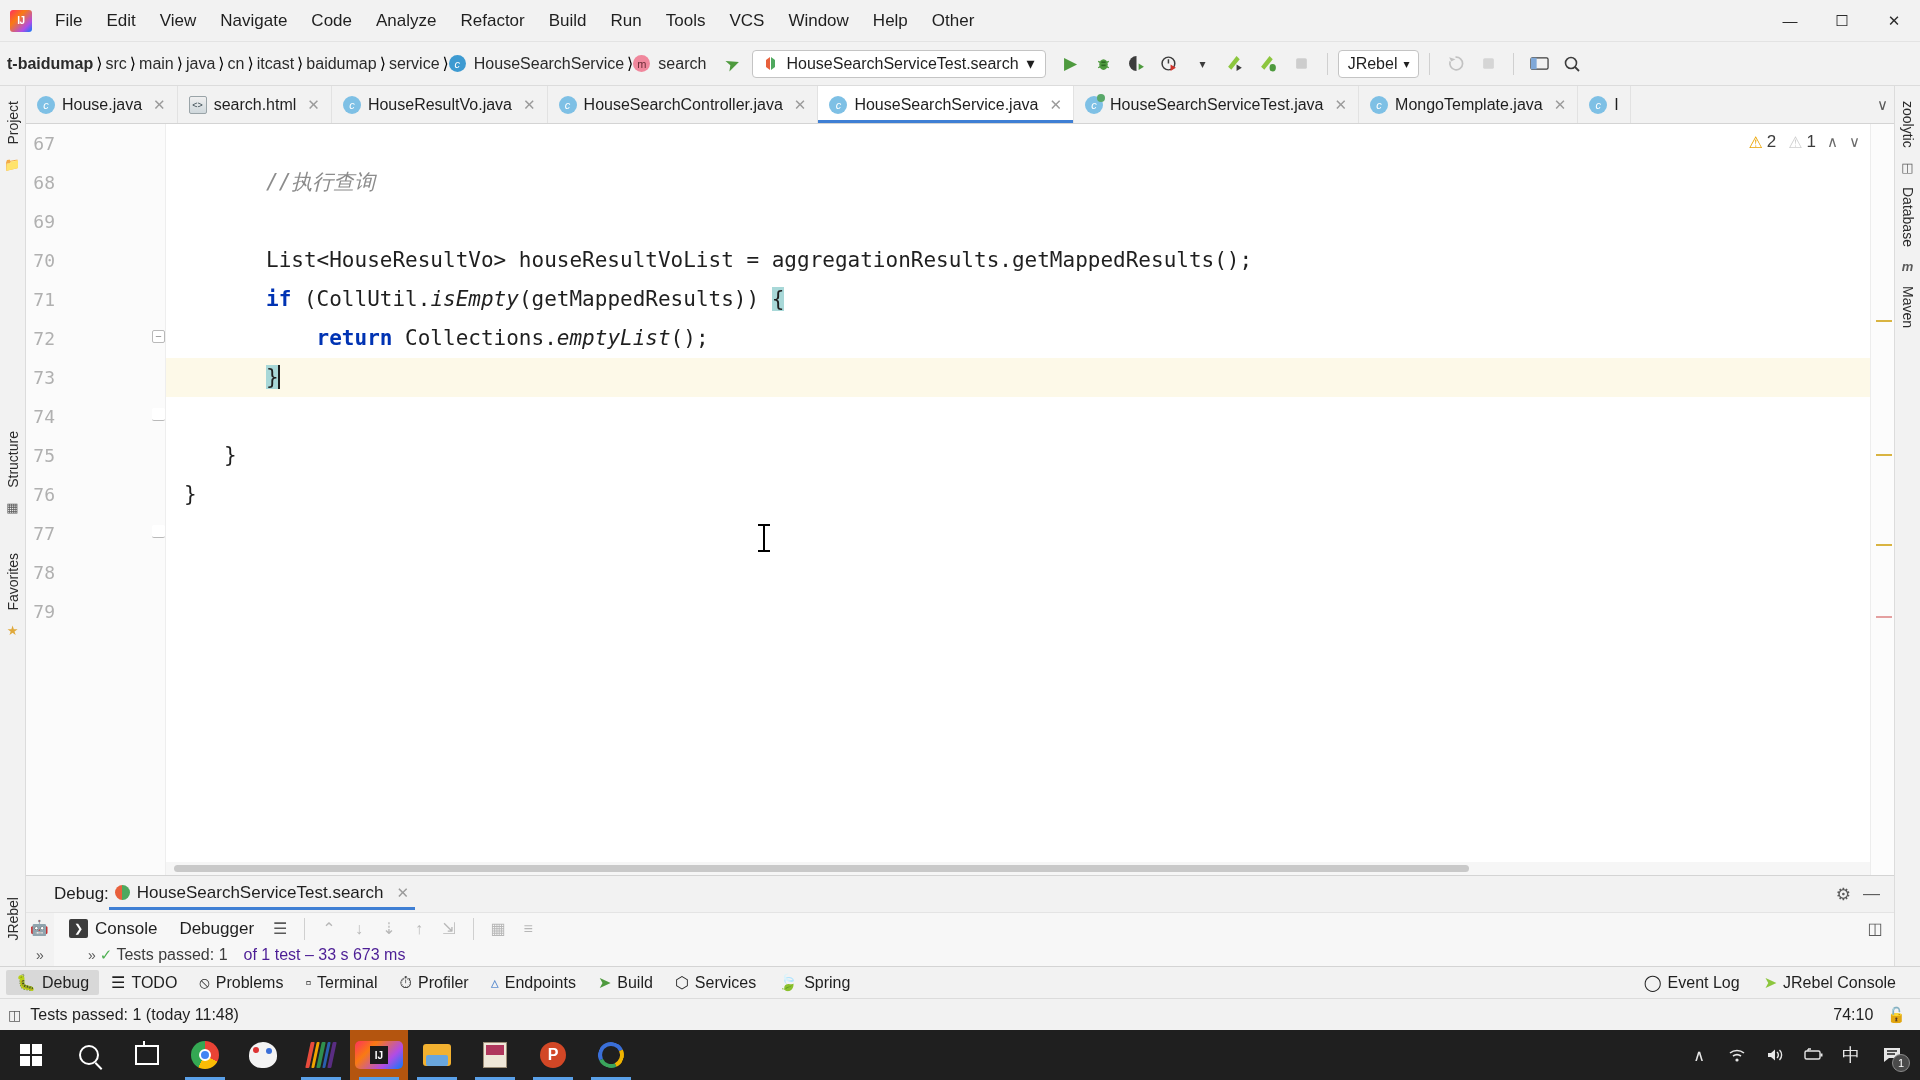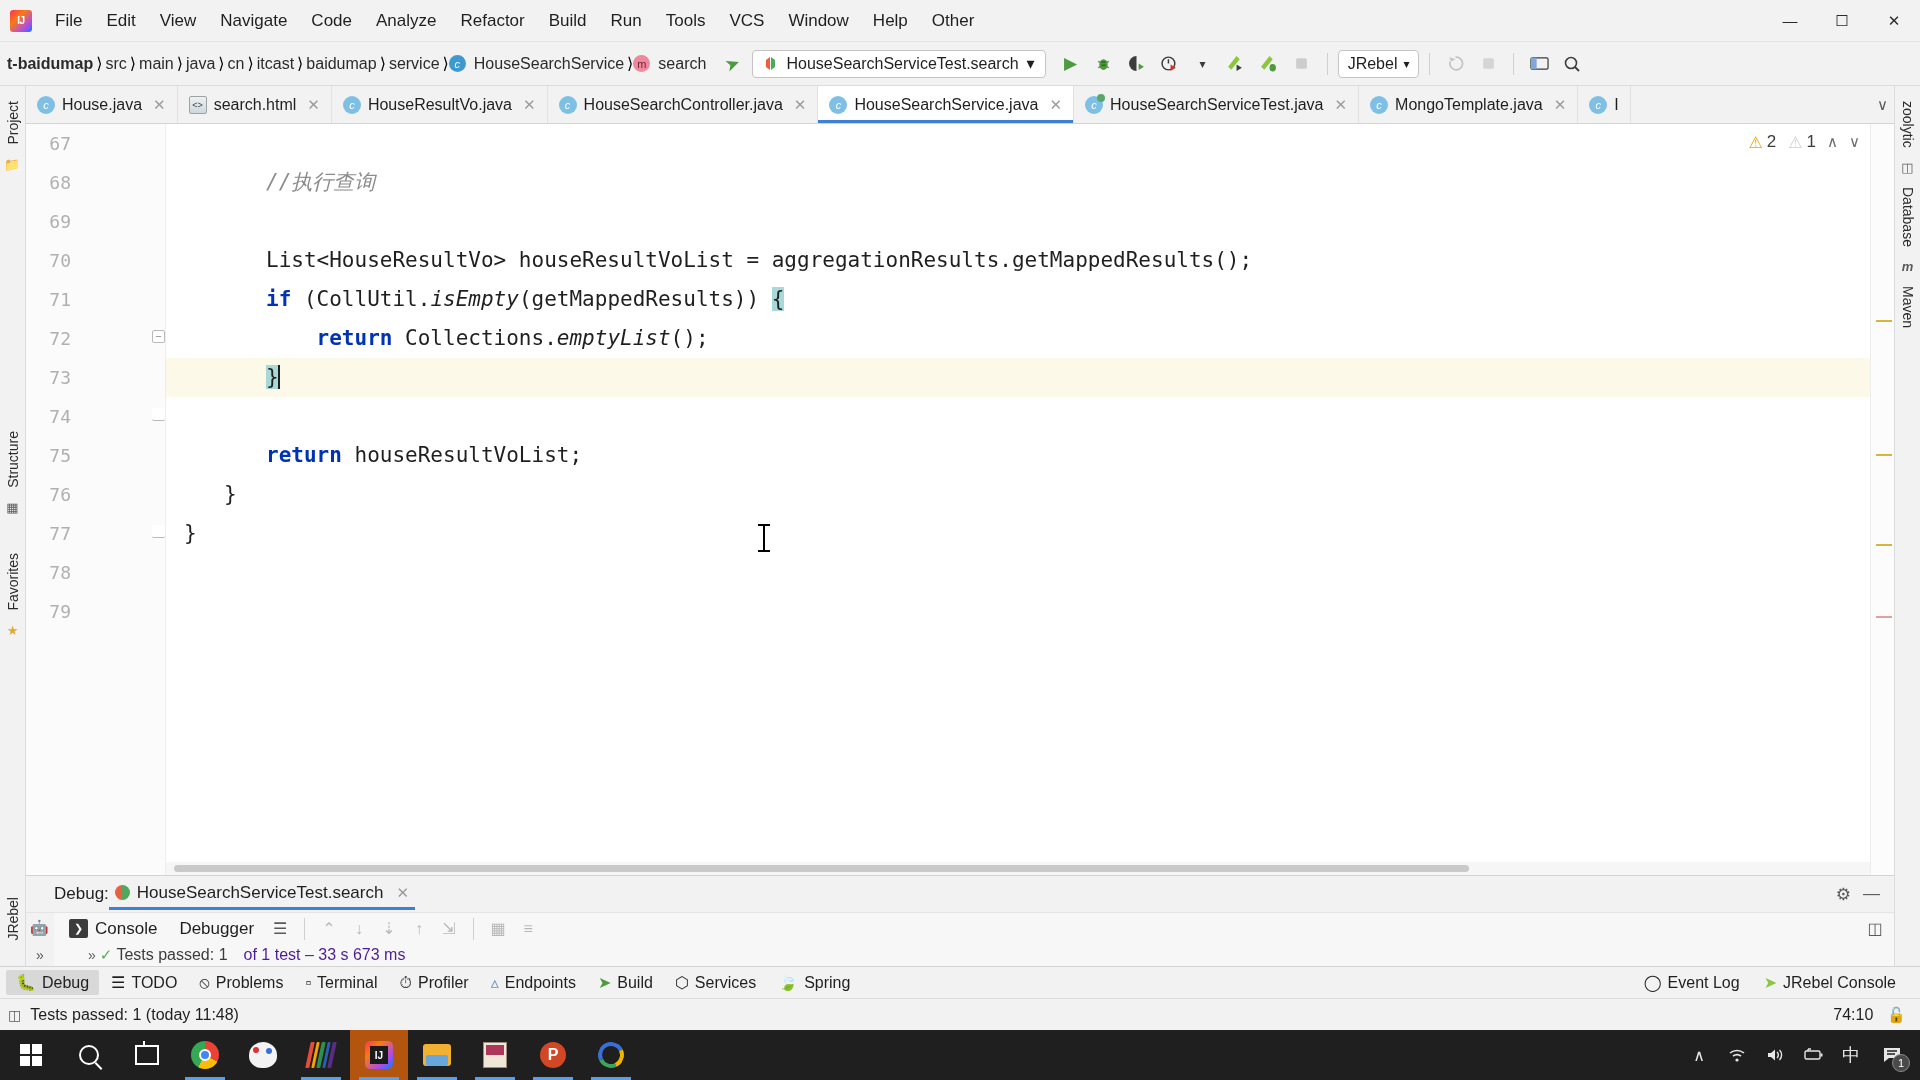--- a/index.html
+++ b/index.html
@@ -138,21 +138,21 @@
   
   .editor-area { flex: 1; display: flex; min-height: 0; position: relative; background: #fff; }
   .gutter {
     width: 140px; flex: none; background: #fbfbfb; position: relative;
     border-right: 1px solid #eeeeee;
   }
   .code-pane { flex: 1; position: relative; overflow: hidden; background: #fff; }
 
   .line-row { height: 39px; position: relative; }
   .lnum {
-    position: absolute; right: 94px; top: 0; height: 39px; line-height: 39px;
+    position: absolute; right: 110px; top: 0; height: 39px; line-height: 39px;
     font-family: "DejaVu Sans Mono", monospace; font-size: 18px; color: #b0b0b0;
   }
   .fold {
     position: absolute; left: 126px; top: 11px; width: 13px; height: 13px;
     border: 1px solid #b9b9b9; border-radius: 2px; color: #8a8a8a;
     font-size: 11px; line-height: 11px; text-align: center; background: #fff;
   }
   .fold.line-end { border-top: none; border-left: none; border-right: none; }
   .bulb {
     position: absolute; left: 155px; top: 9px; width: 20px; height: 20px;
@@ -284,21 +284,21 @@
   .g-win i { background: #fff; display:block; }
   .g-chrome { width: 28px; height: 28px; border-radius: 50%;
     background: conic-gradient(#ea4335 0 33%, #fbbc05 33% 58%, #34a853 58% 100%);
     display:flex;align-items:center;justify-content:center;}
   .g-chrome i { width: 12px; height: 12px; border-radius: 50%; background: #4285f4; border: 2px solid #fff;}
   .g-paint { width: 28px; height: 26px; border-radius: 50% 50% 45% 45%; background: #f3f3f3; position: relative; }
   .g-paint::after { content:""; position:absolute; left:4px; top:5px; width:6px;height:6px;border-radius:50%;background:#d33;}
   .g-paint::before { content:""; position:absolute; right:5px; top:6px; width:6px;height:6px;border-radius:50%;background:#3a6fd8;}
   .g-stripes { width: 26px; height: 26px; display:flex; gap:2px; transform: skewX(-12deg); }
   .g-stripes i { width: 4px; border-radius: 1px; }
-  .g-ij { width: 28px; height: 28px; border-radius: 5px;
+  .g-ij { width: 48px; height: 28px; border-radius: 5px;
     background: linear-gradient(135deg,#fe315d 0%, #f97a12 30%, #b04ce6 70%, #087cfa 100%);
     display:flex;align-items:center;justify-content:center;}
   .g-ij i { width: 18px; height: 18px; background: #1b1b1b; color:#fff; font-size:10px; font-weight:bold;
     display:flex;align-items:center;justify-content:center; font-style: normal;}
   .g-folder { width: 28px; height: 22px; background: #f2b130; border-radius: 3px; position: relative; }
   .g-folder::before { content:""; position:absolute; left:3px; bottom:0; width:22px;height:11px;background:#69a6dd;border-radius:2px;}
   .g-note { width: 24px; height: 26px; background: #efe7d8; border: 1px solid #9c8e78; position: relative;}
   .g-note::before{content:"";position:absolute;left:2px;top:2px;right:2px;height:10px;background:#b0375c;}
   .g-ppt { width: 26px; height: 26px; border-radius: 50%; background: #d24726; color: #fff;
     display:flex;align-items:center;justify-content:center; font-size: 16px; font-weight: bold;}
@@ -602,21 +602,20 @@
 
         <div class="code-pane">
           <div class="code-line">&nbsp;</div>
           <div class="code-line"><span class="cmt">//执行查询</span></div>
           <div class="code-line">&nbsp;</div>
           <div class="code-line"><span>List&lt;HouseResultVo&gt; houseResultVoList = aggregationResults.getMappedResults();</span></div>
           <div class="code-line"><span class="kw">if</span><span> (CollUtil.</span><span class="stat">isEmpty</span><span>(getMappedResults)) </span><span class="brace-hl">{</span></div>
           <div class="code-line"><span>    </span><span class="kw">return</span><span> Collections.</span><span class="stat">emptyList</span><span>();</span></div>
           <div class="code-line hl"><span class="brace-hl">}</span><span class="caret"></span></div>
           <div class="code-line">&nbsp;</div>
-          <div class="code-line"><span class="kw">return</span><span> houseResultVoList;</span></div>
           <div class="code-line" style="padding-left:58px"><span>}</span></div>
           <div class="code-line" style="padding-left:18px"><span>}</span></div>
           <div class="code-line">&nbsp;</div>
 
           <div class="mouse-caret"></div>
           <div class="vscroll-thumb"></div>
         </div>
 
         <div class="inspect-strip">
           <div class="mark-line" style="top:196px; background:#d9b441;"></div>

